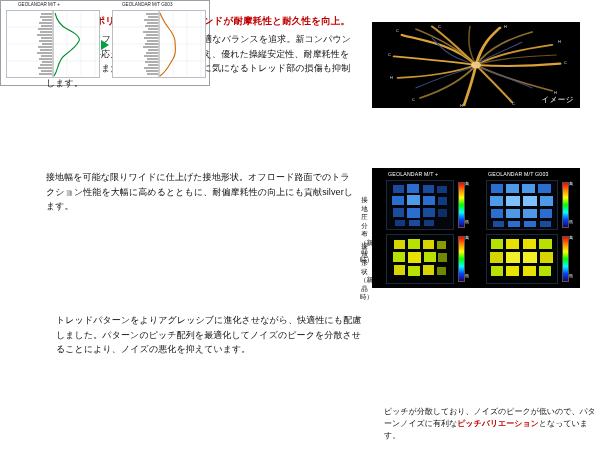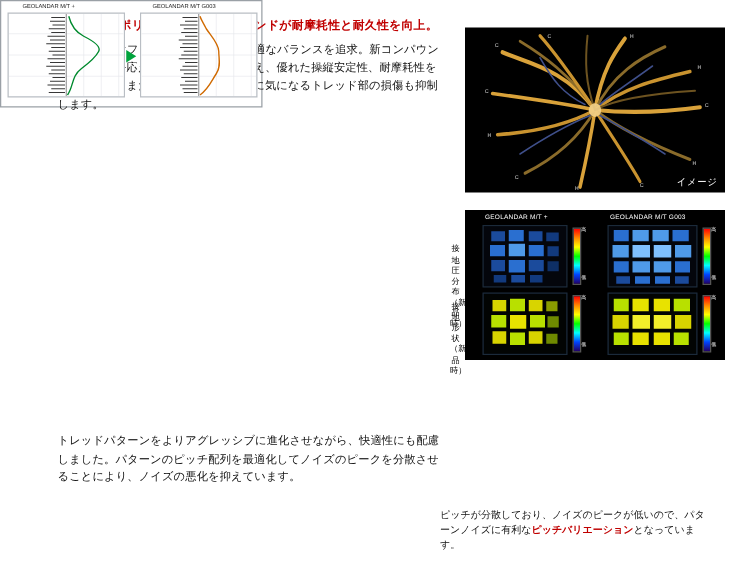--- a/index.html
+++ b/index.html
@@ -44,21 +44,21 @@
   
   .img-panel {
     position: absolute;
     background: #000000;
     overflow: hidden;
   }
   #tread-image {
     left: 372px;
     top: 22px;
     width: 208px;
-    height: 132px;
+    height: 86px;
   }
   .tread-caption {
     position: absolute;
     right: 6px;
     bottom: 3px;
     color: #ffffff;
     font-size: 7.5px;
     letter-spacing: 0.5px;
   }
   
@@ -141,21 +141,21 @@
     position: absolute;
     left: 101px;
     top: 40px;
     width: 0; height: 0;
     border-top: 5px solid transparent;
     border-bottom: 5px solid transparent;
     border-left: 8px solid #00a33c;
   }
   .caption-note {
     position: absolute;
-    left: 352px;
+    left: 384px;
     top: 406px;
     width: 212px;
     font-size: 8px;
     line-height: 12px;
     color: #111;
   }
   .caption-note .em {
     color: #c00000;
     font-weight: bold;
   }
@@ -206,20 +206,23 @@
         <text x="40" y="110">C</text>
         <text x="18" y="80">H</text>
         <text x="16" y="48">C</text>
       </g>
       <circle cx="104" cy="60" r="5" fill="#f3d18a" opacity="0.9"></circle>
     </svg>
     <div class="tread-caption">イメージ</div>
   </div>
 
 
+  <div class="body-text" style="left:46px; top:170px; width:310px;">
+    <p>接地幅を可能な限りワイドに仕上げた接地形状。オフロード路面でのトラクション性能を大幅に高めるとともに、耐偏摩耗性の向上にも貢献silverします。</p>
+  </div>
 
   <div class="side-label" style="left:360px; top:196px;">接地圧分布（新品時）</div>
   <div class="side-label" style="left:360px; top:242px;">接地形状（新品時）</div>
 
   <div class="img-panel" id="pattern-panel">
     <div class="pattern-head left">GEOLANDAR M/T +</div>
     <div class="pattern-head right">GEOLANDAR M/T G003</div>
 
     <div class="pattern-cell" style="left:14px; top:12px; width:66px; height:48px;">
       <svg viewBox="0 0 66 48" width="66" height="48">
@@ -317,21 +320,21 @@
     <div class="scalebar-ticks" style="left:93px; top:51px;">低</div>
     <div class="scalebar-ticks" style="left:197px; top:13px;">高</div>
     <div class="scalebar-ticks" style="left:197px; top:51px;">低</div>
     <div class="scalebar-ticks" style="left:93px; top:67px;">高</div>
     <div class="scalebar-ticks" style="left:93px; top:105px;">低</div>
     <div class="scalebar-ticks" style="left:197px; top:67px;">高</div>
     <div class="scalebar-ticks" style="left:197px; top:105px;">低</div>
   </div>
 
 
-  <div class="body-text" style="left:46px; top:313px; width:310px;margin-top:32px;">
+  <div class="body-text" style="left:56px; top:313px; width:310px;">
     <p>トレッドパターンをよりアグレッシブに進化させながら、快適性にも配慮しました。パターンのピッチ配列を最適化してノイズのピークを分散させることにより、ノイズの悪化を抑えています。</p>
   </div>
 
   <div id="noise-panel">
     <div class="graph-title" style="left:18px;">GEOLANDAR M/T +</div>
     <div class="graph-title" style="left:122px;">GEOLANDAR M/T G003</div>
 
     <div class="graph-box" style="left:6px; width:92px;">
       <svg viewBox="0 0 92 66" width="92" height="66">
         <rect width="92" height="66" fill="#ffffff"></rect>

